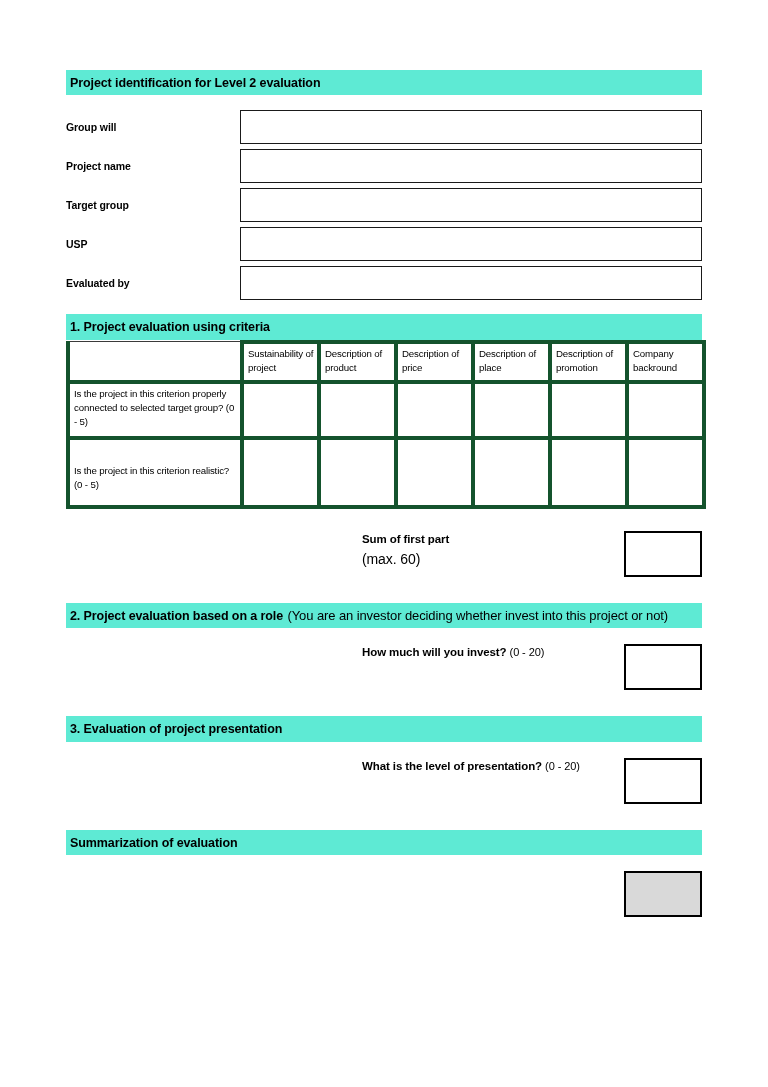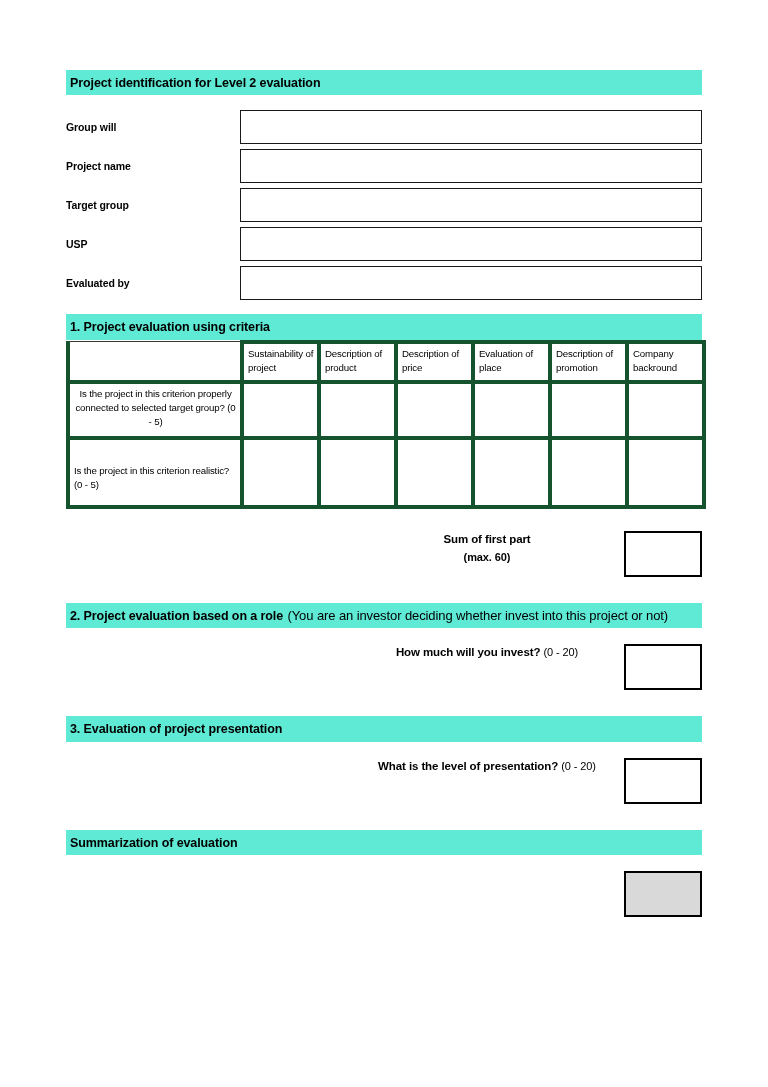--- a/index.html
+++ b/index.html
@@ -85,45 +85,45 @@
     line-height: 1.45;
     letter-spacing: -0.15px;
     background: #ffffff;
   }
   table.criteria td.corner {
     border-top: 1px solid #3a3a3a;
   }
   .col-label { width: 174px; }
   .col-c     { width: 77px; }
 
-  .crit-row-1 td { height: 46px; text-align: center; }
+  .crit-row-1 td { height: 46px; }
   .crit-row-2 td { height: 38px; }
   .crit-row-2 td.rowlabel { padding-top: 24px; }
   .hdr-row td { height: 30px; }
 
   
   .answer-block {
     position: relative;
     width: 636px;
     height: 52px;
   }
   .answer-label {
     position: absolute;
     right: 90px;
     top: 0;
     width: 250px;
-    text-align: center;
+    text-align: left;
     font-size: 11.5px;
     font-weight: bold;
     line-height: 1.55;
     letter-spacing: -0.1px;
   }
   .answer-label .max {
-    font-weight: bold;
-    font-size: 11px;
+    font-weight: normal;
+    font-size: 14px;
   }
   .answer-label .range {
     font-weight: normal;
     font-size: 11px;
     margin-left: 0;
   }
   .answer-box {
     position: absolute;
     right: 0;
     top: 0;
@@ -192,21 +192,21 @@
         <col class="col-c">
           <col class="col-c">
           <col class="col-c">
       </colgroup>
       <tbody>
         <tr class="hdr-row">
           <td class="corner"></td>
           <td>Sustainability of project</td>
           <td>Description of product</td>
           <td>Description of price</td>
-          <td>Evaluation of place</td>
+          <td>Description of place</td>
           <td>Description of promotion</td>
           <td>Company backround</td>
         </tr>
 
         <tr class="crit-row-1">
           <td class="rowlabel">Is the project in this criterion properly connected to selected target group? (0 - 5)</td>
           <td></td>
           <td></td>
           <td></td>
           <td></td>

